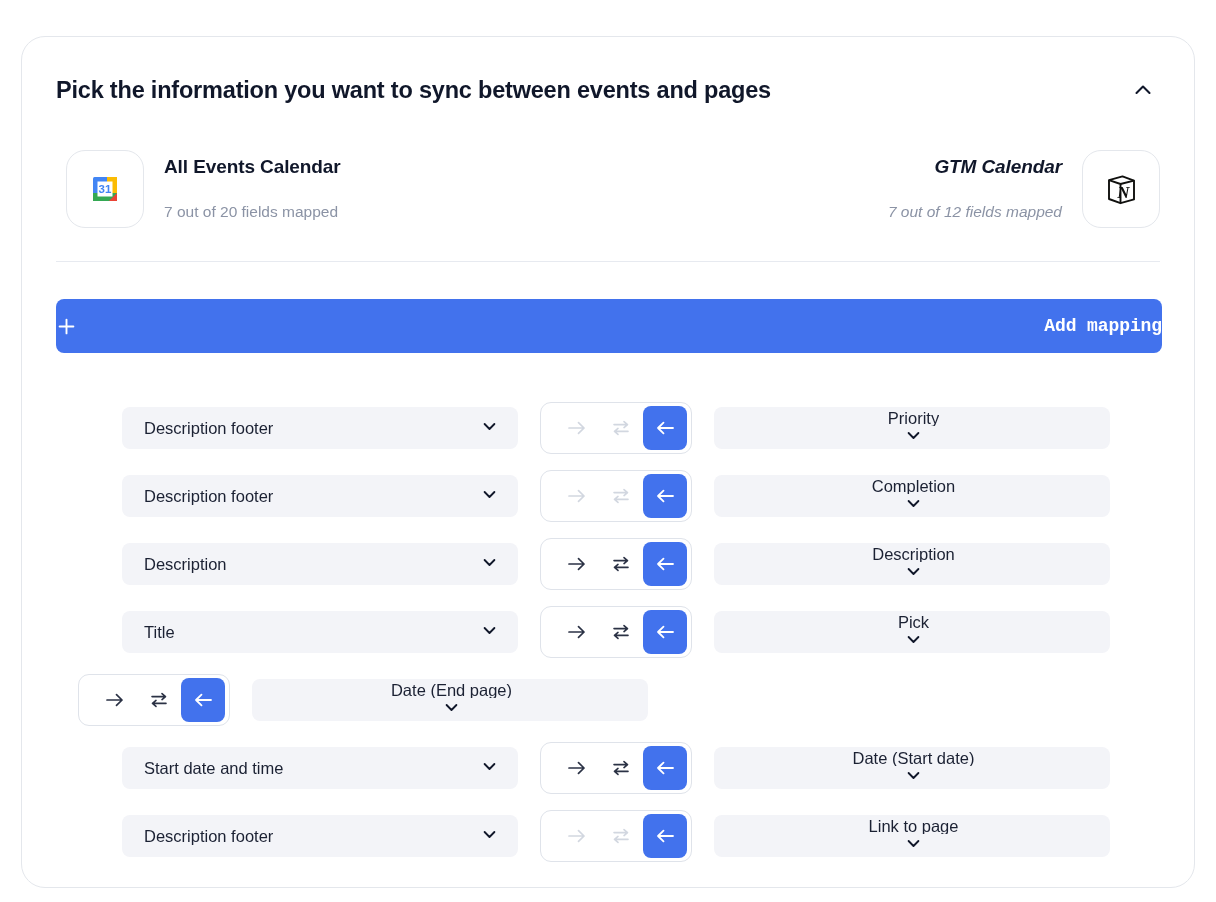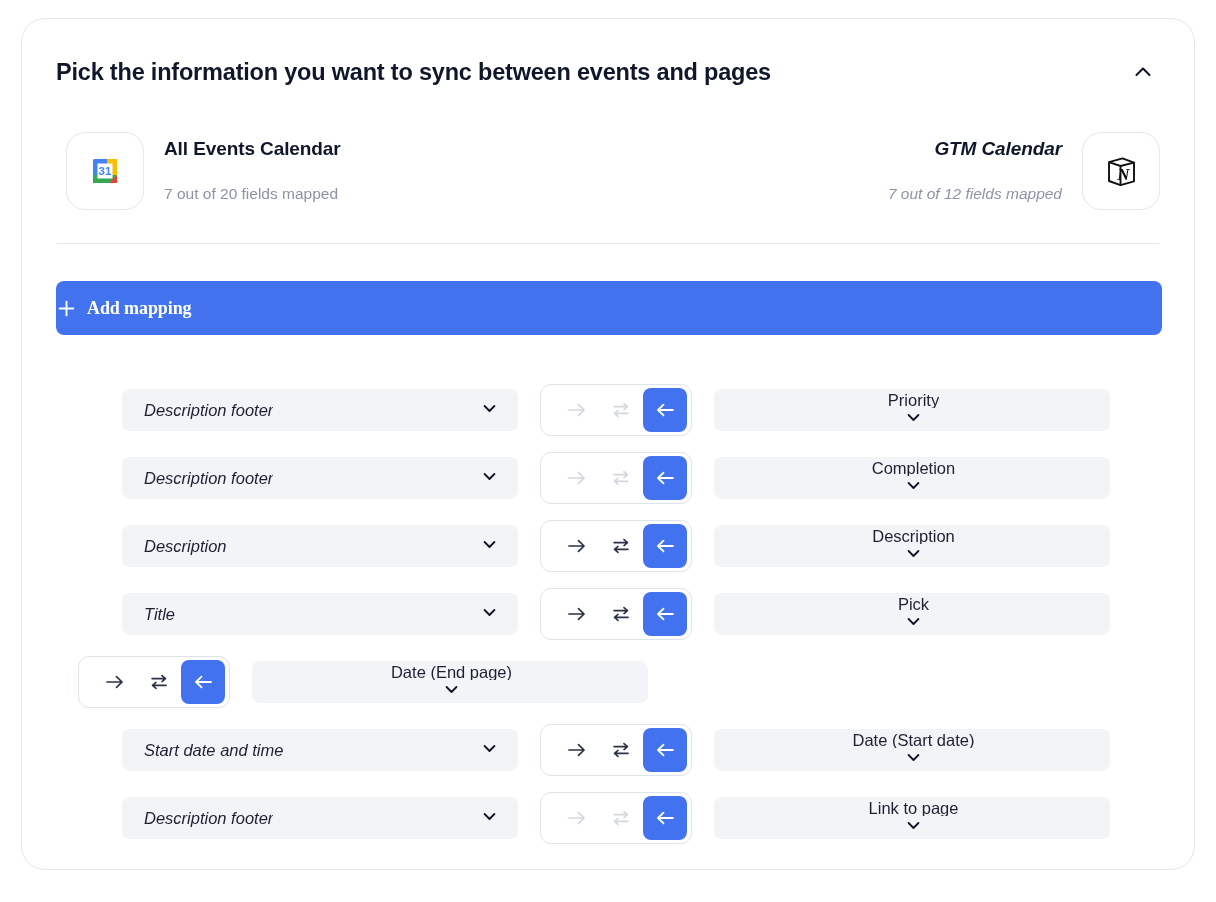--- a/index.html
+++ b/index.html
@@ -16,21 +16,21 @@
     width: 1216px;
     height: 902px;
     position: relative;
     background: #ffffff;
   }
 
   
   .card {
     position: absolute;
     left: 21px;
-    top: 18px;
+    top: 36px;
     width: 1174px;
     height: 852px;
     background: #ffffff;
     border: 1px solid #e4e7ec;
     border-radius: 24px;
   }
 
   
   .card-header {
     position: absolute;
@@ -132,24 +132,24 @@
     left: 34px;
     top: 262px;
     width: 1106px;
     height: 54px;
     background: #4272ed;
     border: none;
     border-radius: 8px;
     color: #ffffff;
     font-size: 18px;
     font-weight: bold;
-    font-family: Liberation Serif, serif;
-    display: flex;
-    align-items: center;
-    justify-content: flex-start;
+    font-family: Liberation Mono, monospace;
+    display: flex;
+    align-items: center;
+    justify-content: space-between;
     gap: 11px;
     cursor: pointer;
     letter-spacing: -0.1px;
   }
 
   .plus-icon {
     display: inline-flex;
     align-items: center;
     justify-content: center;
     width: 20px;
@@ -176,21 +176,21 @@
     background: #f3f4f8;
     border: none;
     display: flex;
     align-items: center;
     justify-content: space-between;
     padding: 0 19px 0 22px;
     cursor: pointer;
     font-family: "Liberation Sans", sans-serif;
   }
 
-  .field-select.left  { width: 396px; margin-left: 66px; font-style: italic; }
+  .field-select.left  { width: 396px; margin-left: 66px; }
   .field-select.right { width: 396px; margin-left: 22px; flex-direction: column; }
 
   .field-label {
     font-size: 16.5px;
     color: #1b2133;
     line-height: 22px;
     white-space: nowrap;
     overflow: hidden;
     text-overflow: ellipsis;
   }

